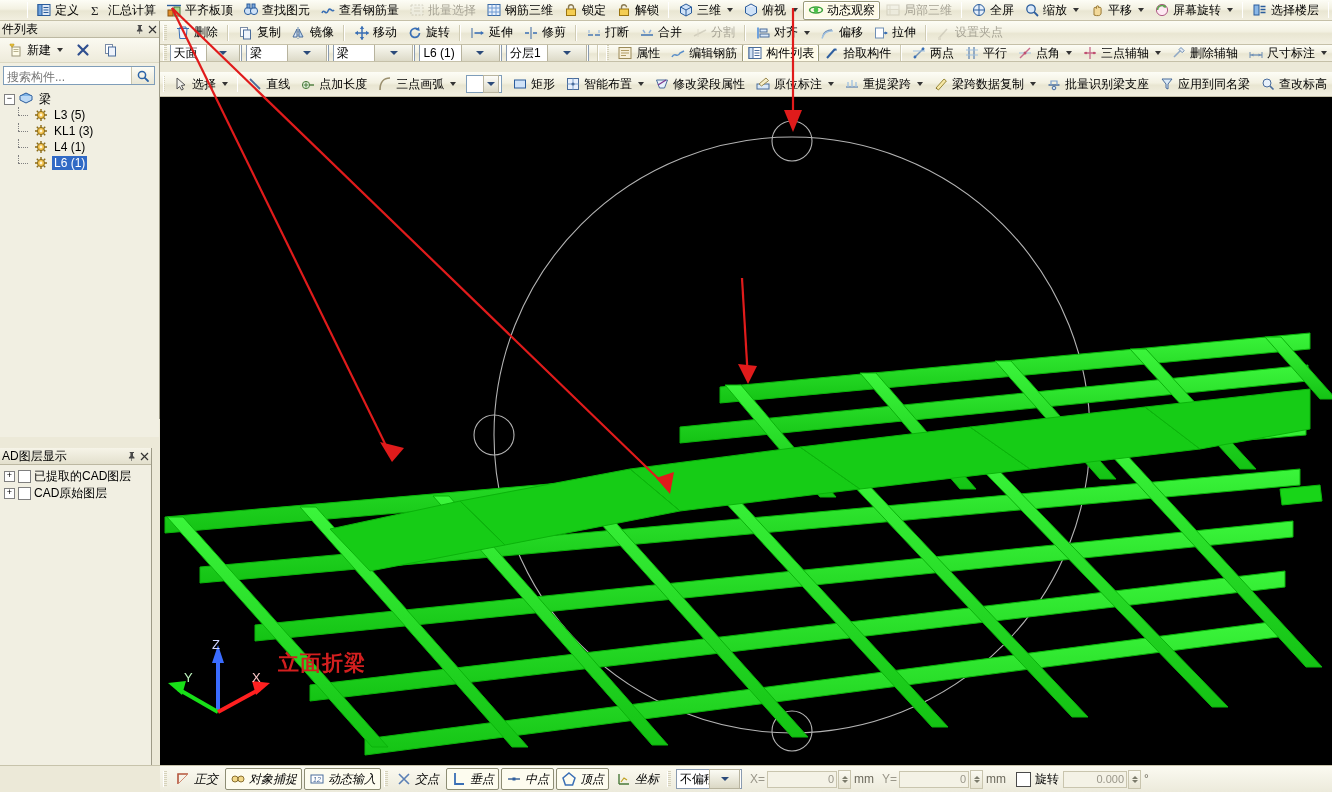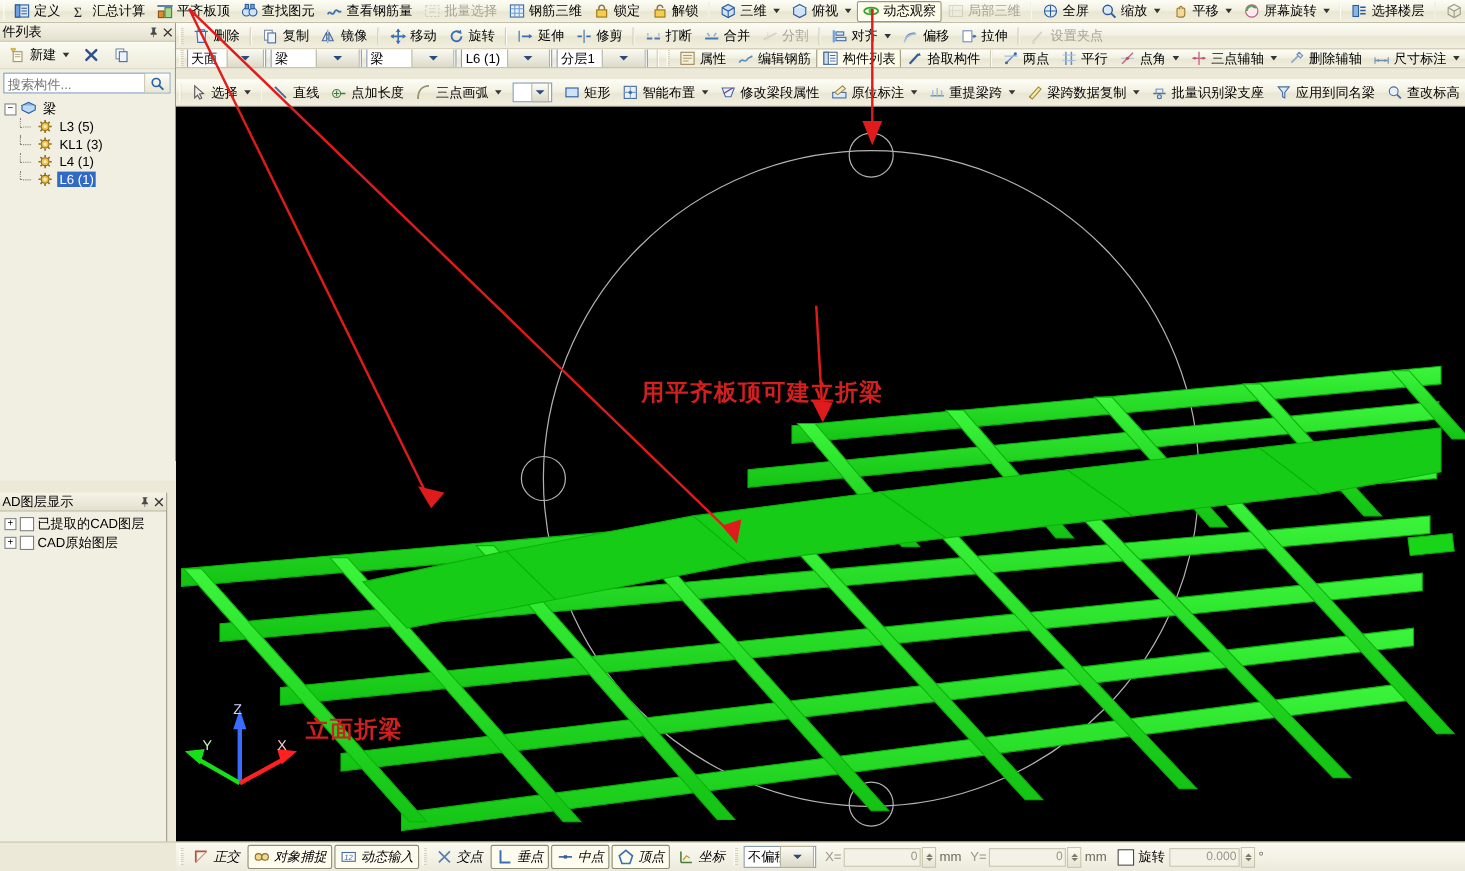--- a/index.html
+++ b/index.html
@@ -30,21 +30,21 @@
   .grip{width:3px;height:16px;margin:0 3px;
     background:repeating-linear-gradient(180deg,#d6d2bb 0 1px,transparent 1px 2px);
     border-left:1px solid #fff;}
   .sep{width:1px;height:16px;margin:0 4px;background:#d0ccb4;border-right:1px solid #fff;}
   .caret{display:inline-block;width:0;height:0;margin-left:3px;
     border-left:3px solid transparent;border-right:3px solid transparent;border-top:4px solid #333;}
   .ico{width:16px;height:16px;display:inline-block;position:relative;flex:0 0 16px;}
   .ico svg{display:block;}
 
   
-  #rowMenu{position:absolute;left:0;top:0;width:1332px;height:21px;}
+  #rowMenu{position:absolute;left:0;top:0;width:1332px;height:21px;padding-left:24px;}
   #rowEdit{position:absolute;left:160px;top:21px;width:1172px;height:24px;}
   #rowProp{position:absolute;left:160px;top:45px;width:1172px;height:17px;}
   #rowDraw{position:absolute;left:160px;top:72px;width:1172px;height:25px;}
 
   
   .panel{position:absolute;left:0;background:#f1efe2;border-right:1px solid #9d9a87;box-sizing:border-box;}
   .panel-hd{
     height:16px;display:flex;align-items:center;
     background:linear-gradient(180deg,#f6f4e8,#e3e0cd);
     border-bottom:1px solid #bcb8a2;font-size:12px;padding-left:2px;
@@ -935,21 +935,20 @@
         <line x1="58" y1="615" x2="18" y2="592" stroke="#18e018" stroke-width="4"></line>
         <polygon points="8,586 26,584 22,598" fill="#18e018"></polygon>
         <line x1="58" y1="615" x2="100" y2="592" stroke="#ff2020" stroke-width="4"></line>
         <polygon points="110,586 92,584 96,598" fill="#ff2020"></polygon>
         <text x="52" y="552" fill="#cfd4ff" font-size="13" font-family="Liberation Sans, sans-serif">Z</text>
         <text x="24" y="585" fill="#bdf5bd" font-size="13" font-family="Liberation Sans, sans-serif">Y</text>
         <text x="92" y="585" fill="#ffc9c9" font-size="13" font-family="Liberation Sans, sans-serif">X</text>
       </g>
     </svg>
 
-    <div class="anno" style="left:423px;top:246px;">用平齐板顶可建立折梁</div>
     <div class="anno" style="left:118px;top:552px;">立面折梁</div>
   </div>
 
   <svg id="overlay">
     <g stroke="#e01b1b" stroke-width="2.2" fill="none">
       <path d="M172,8 L392,458"></path>
       <path d="M172,8 L670,490"></path>
       <path d="M793,8 L793,128"></path>
       <path d="M742,278 L748,380"></path>
     </g>

